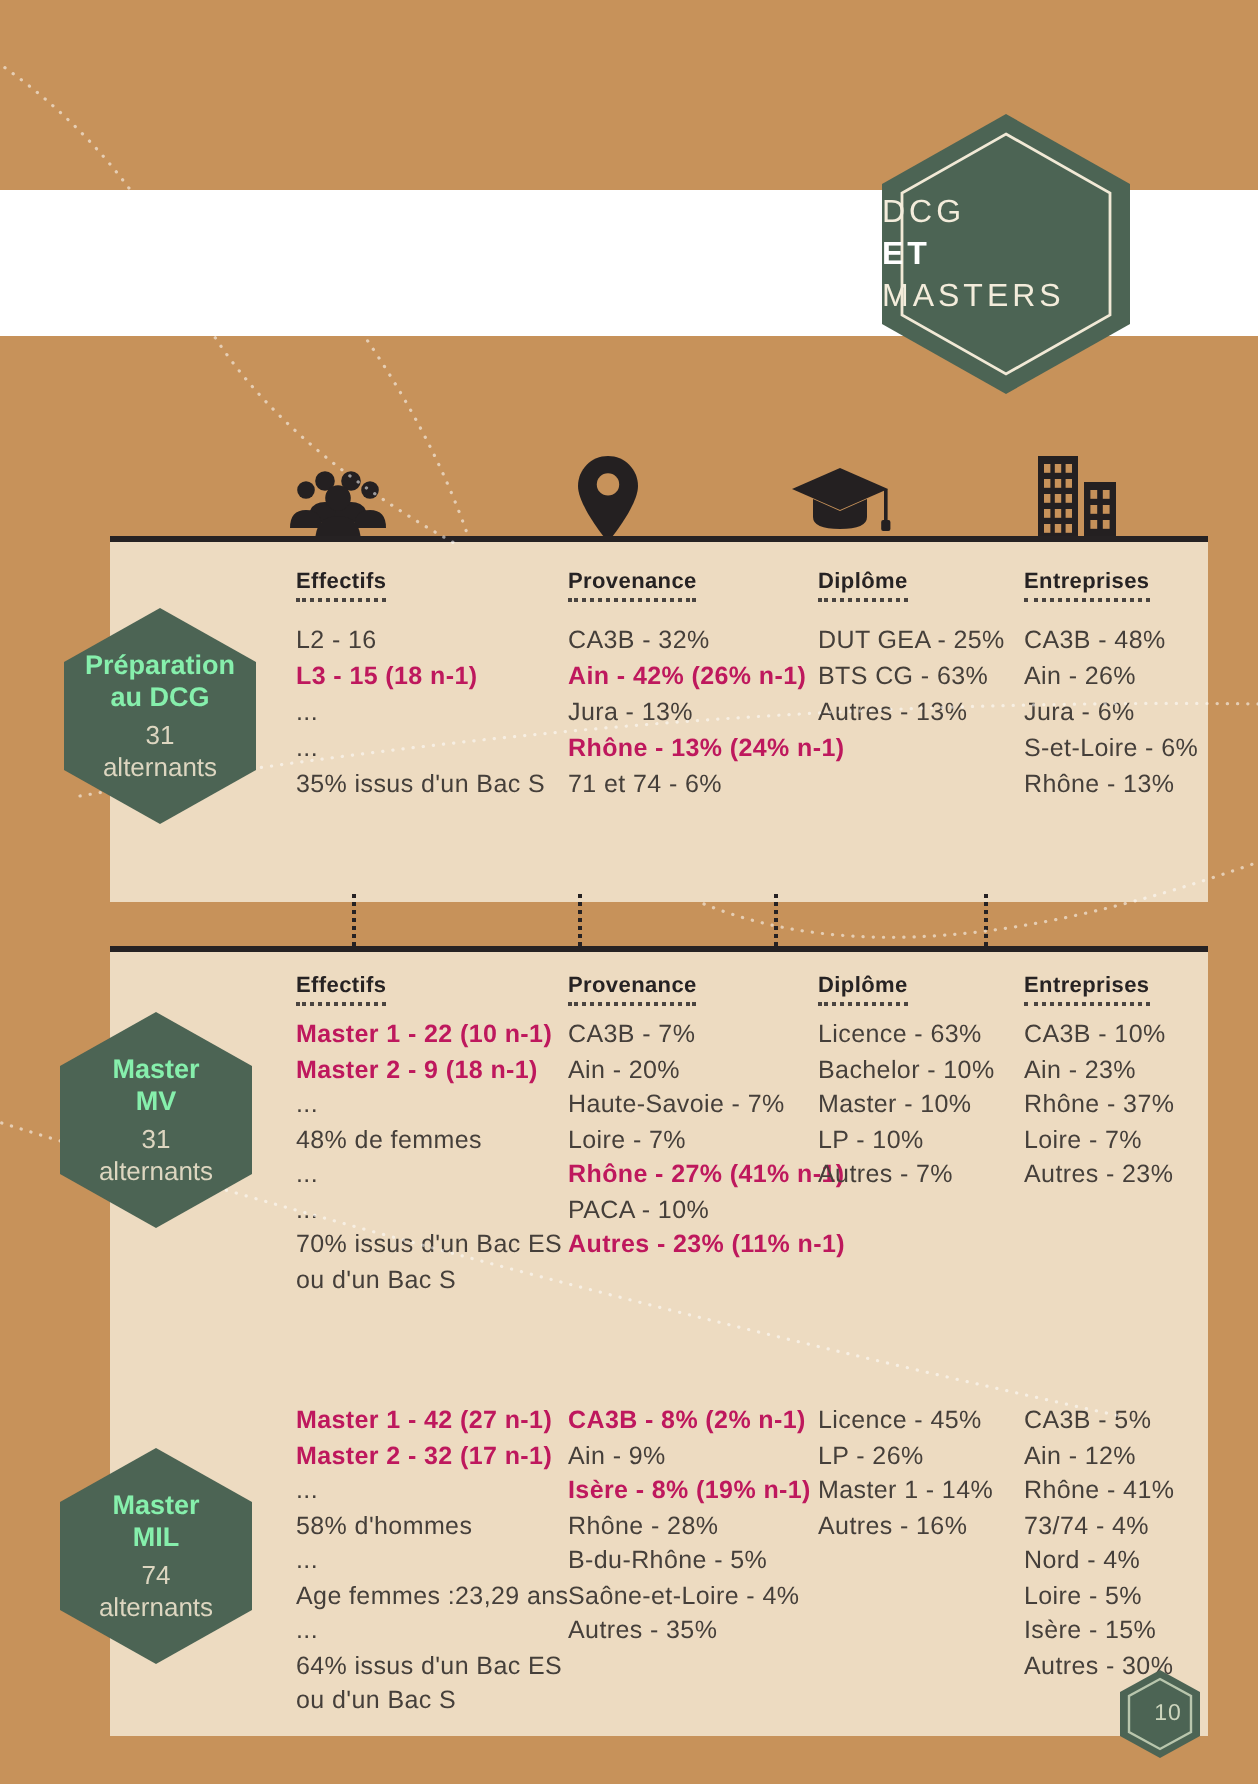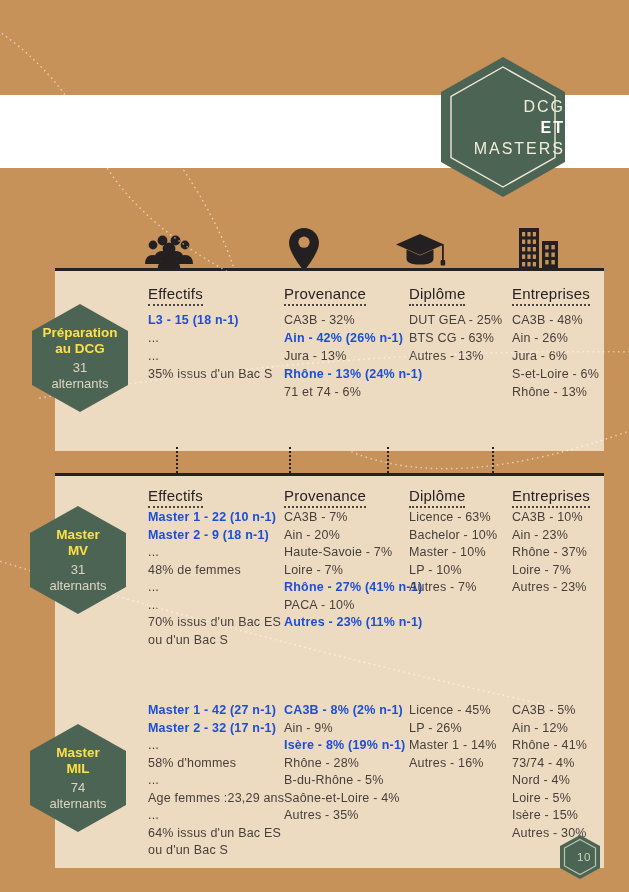--- a/index.html
+++ b/index.html
@@ -13,60 +13,60 @@
   .white-band{
     position:absolute;left:0;top:95px;width:629px;height:73px;
     background:#ffffff;z-index:1;
   }
   .deco-svg{position:absolute;left:0;top:0;z-index:3;pointer-events:none;}
   
   .badge-hex{position:absolute;left:441px;top:57px;width:124px;height:140px;z-index:4;}
   .badge-hex svg{position:absolute;left:0;top:0;}
   .badge-text{
     position:absolute;left:0;top:0;width:124px;height:140px;
-    display:flex;flex-direction:column;align-items:flex-end;justify-content:center;
+    display:flex;flex-direction:column;align-items:flex-start;justify-content:center;
     color:#f3ecdb;font-size:16px;letter-spacing:2px;line-height:21px;
   }
   .badge-text .b2{font-weight:bold;color:#ffffff;}
   
   .icon{position:absolute;z-index:2;}
   
   .panel{
     position:absolute;left:55px;width:549px;
     background:#eddbc1;border-top:3px solid #262223;z-index:2;
   }
   .panel-1{top:268px;height:180px;}
   .panel-2{top:473px;height:392px;}
   .col-header{
     position:absolute;
-    font-size:15px;font-weight:normal;color:#262223;
+    font-size:11px;font-weight:bold;color:#262223;
     border-bottom:2px dotted #4a4440;padding-bottom:2px;letter-spacing:.2px;text-align:center;
   }
   .cols{position:absolute;left:0;width:549px;}
   .col{position:absolute;top:0;}
   .row{
     font-size:12.5px;line-height:18px;color:#453f3a;
     letter-spacing:.2px;white-space:nowrap;
   }
   .cols-tight .row{line-height:17.5px;}
-  .row.bold{font-weight:bold;color:#1d4ed8;}
+  .row.bold{font-weight:bold;color:#be185d;}
   
   .connector{
     position:absolute;top:447px;height:26px;width:0;
     border-left:2px dotted #262223;z-index:2;
   }
   
   .hex-label{
     position:absolute;width:96px;height:108px;z-index:5;
     background:#4c6454;
     clip-path:polygon(50% 0%,100% 25%,100% 75%,50% 100%,0% 75%,0% 25%);
     display:flex;flex-direction:column;align-items:center;justify-content:center;
     text-align:center;
   }
-  .hex-title{font-size:13.5px;font-weight:bold;color:#fde047;line-height:16px;white-space:pre-line;}
+  .hex-title{font-size:13.5px;font-weight:bold;color:#86efac;line-height:16px;white-space:pre-line;}
   .hex-count{font-size:13px;color:#ddd6c0;line-height:17px;margin-top:2px;}
   .hex-suffix{font-size:13px;color:#ddd6c0;line-height:15px;}
   
   .page-hex{position:absolute;left:560px;top:835px;width:40px;height:44px;z-index:6;}
   .page-hex .num{
     position:absolute;left:0;top:0;width:48px;height:44px;
     display:flex;align-items:center;justify-content:center;
     color:#ccd5bd;font-size:11.5px;letter-spacing:.5px;
   }
 </style>
@@ -158,20 +158,21 @@
     </g>
   </svg>
 
   <section class="panel panel-1">
     <div class="col-header" style="left:93px;top:14px;">Effectifs</div>
     <div class="col-header" style="left:229px;top:14px;">Provenance</div>
     <div class="col-header" style="left:354px;top:14px;">Diplôme</div>
     <div class="col-header" style="left:457px;top:14px;">Entreprises</div>
     <div class="cols" style="top:40px;">
       <div class="col" style="left:93px;width:136px;">
+          <div class="row">L2 - 16</div>
           <div class="row bold">L3 - 15 (18 n-1)</div>
           <div class="row">...</div>
           <div class="row">...</div>
           <div class="row">35% issus d'un Bac S</div>
         </div>
       <div class="col" style="left:229px;width:124px;">
           <div class="row">CA3B - 32%</div>
           <div class="row bold">Ain - 42% (26% n-1)</div>
           <div class="row">Jura - 13%</div>
           <div class="row bold">Rhône - 13% (24% n-1)</div>

